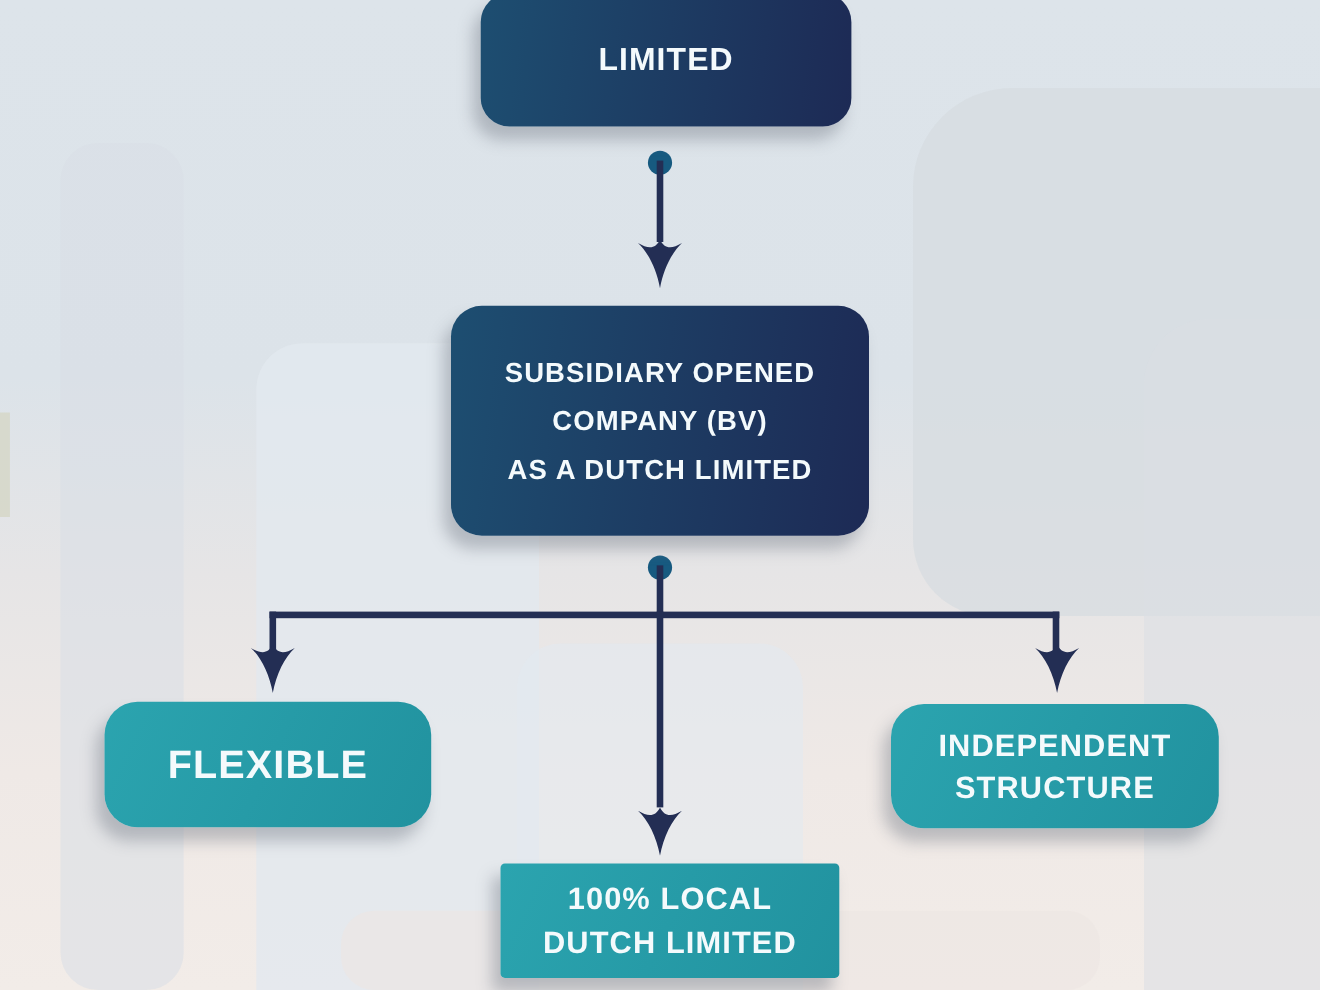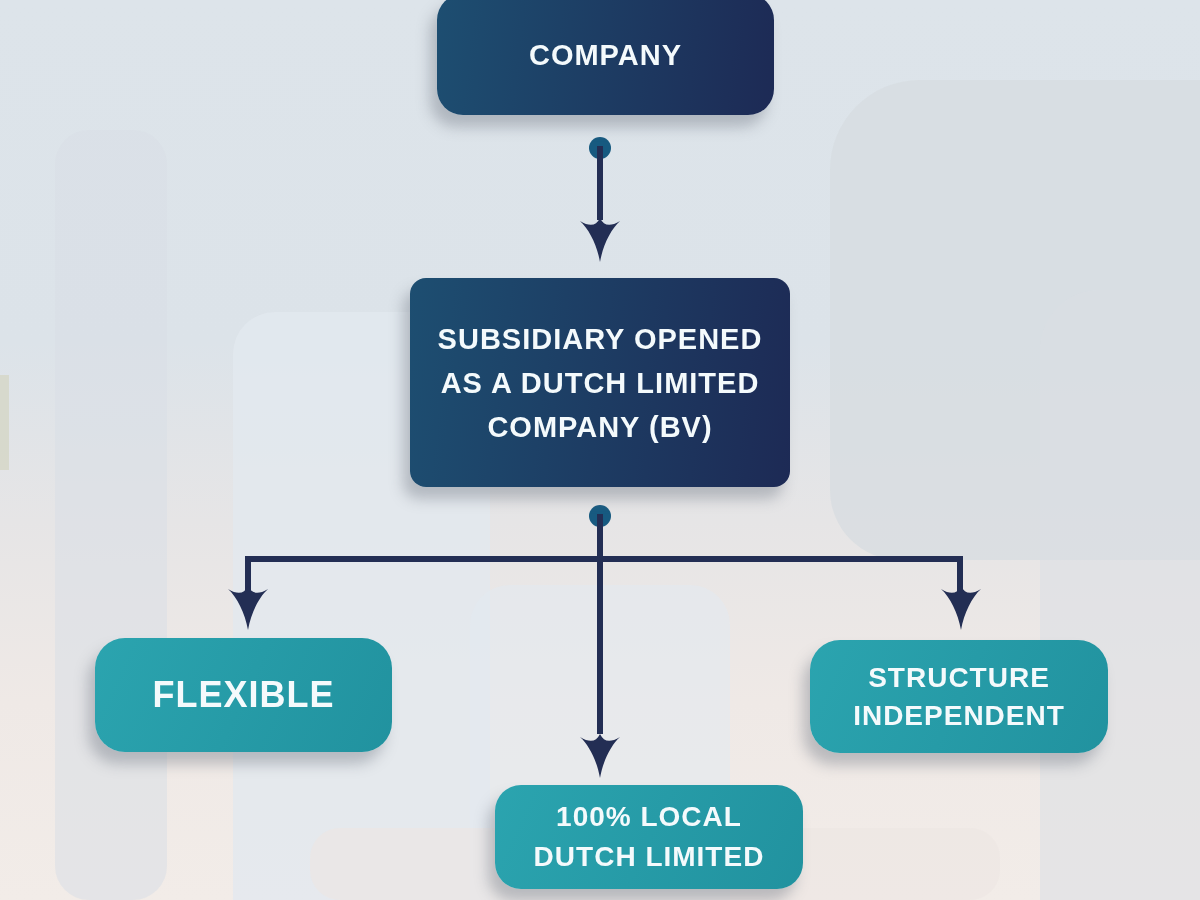--- a/index.html
+++ b/index.html
@@ -50,24 +50,24 @@
       var(--navy-gradient-right, #1d2a55) 100%);
   }
   .node.teal {
     background: linear-gradient(115deg,
       var(--teal-gradient-left, #2ba4af) 0%,
       var(--teal-gradient-right, #21929f) 100%);
   }
   .node .line { white-space: nowrap; }
 
   .node.parent      { left:437px; top:-6px;  width:337px; height:121px; border-radius:26px; font-size:29px; line-height:40px; }
-  .node.subsidiary  { left:410px; top:278px; width:380px; height:209px; border-radius:16px; font-size:29px; line-height:44px; }
+  .node.subsidiary  { left:410px; top:278px; width:380px; height:209px; border-radius:28px; font-size:25px; line-height:44px; }
   .node.flexible    { left:95px;  top:638px; width:297px; height:114px; border-radius:30px; font-size:36px; }
   .node.independent { left:810px; top:640px; width:298px; height:113px; border-radius:30px; font-size:28px; line-height:38px; }
-  .node.local       { left:455px; top:785px; width:308px; height:104px; border-radius:26px; font-size:28px; line-height:40px;margin-left:40px; }
+  .node.local       { left:455px; top:785px; width:308px; height:104px; border-radius:4px; font-size:28px; line-height:40px; }
 
   .cline {
     position: absolute;
     background: var(--connector, #232e54);
   }
   .vline1  { left:597px; top:146px; width:6px; height:74px;  }
   .vline2  { left:597px; top:514px; width:6px; height:44px;  }
   .hline   { left:245px; top:556px; width:718px; height:6px; }
   .dropL   { left:245px; top:556px; width:6px; height:40px;  }
   .dropR   { left:957px; top:556px; width:6px; height:40px;  }
@@ -123,36 +123,36 @@
     <path fill="currentColor" d="M21 48 C18 31 10 15 1 7 C11 13 17 12 21 4 C25 12 31 13 41 7 C32 15 24 31 21 48 Z"></path>
   </svg>
   <svg class="arrow arrowR" viewBox="0 0 42 48" aria-hidden="true">
     <path fill="currentColor" d="M21 48 C18 31 10 15 1 7 C11 13 17 12 21 4 C25 12 31 13 41 7 C32 15 24 31 21 48 Z"></path>
   </svg>
   <svg class="arrow arrowC" viewBox="0 0 42 48" aria-hidden="true">
     <path fill="currentColor" d="M21 48 C18 31 10 15 1 7 C11 13 17 12 21 4 C25 12 31 13 41 7 C32 15 24 31 21 48 Z"></path>
   </svg>
 
   <div class="node navy parent">
-    <div class="line">COMPANY</div>
+    <div class="line">LIMITED</div>
   </div>
 
   <div class="node navy subsidiary">
     <div class="line">SUBSIDIARY OPENED</div>
+    <div class="line">COMPANY (BV)</div>
     <div class="line">AS A DUTCH LIMITED</div>
-    <div class="line">COMPANY (BV)</div>
   </div>
 
   <div class="node teal flexible">
     <div class="line">FLEXIBLE</div>
   </div>
 
   <div class="node teal independent">
+    <div class="line">INDEPENDENT</div>
     <div class="line">STRUCTURE</div>
-    <div class="line">INDEPENDENT</div>
   </div>
 
   <div class="node teal local">
     <div class="line">100% LOCAL</div>
     <div class="line">DUTCH LIMITED</div>
   </div>
 
 </div>
 
 </body></html>

